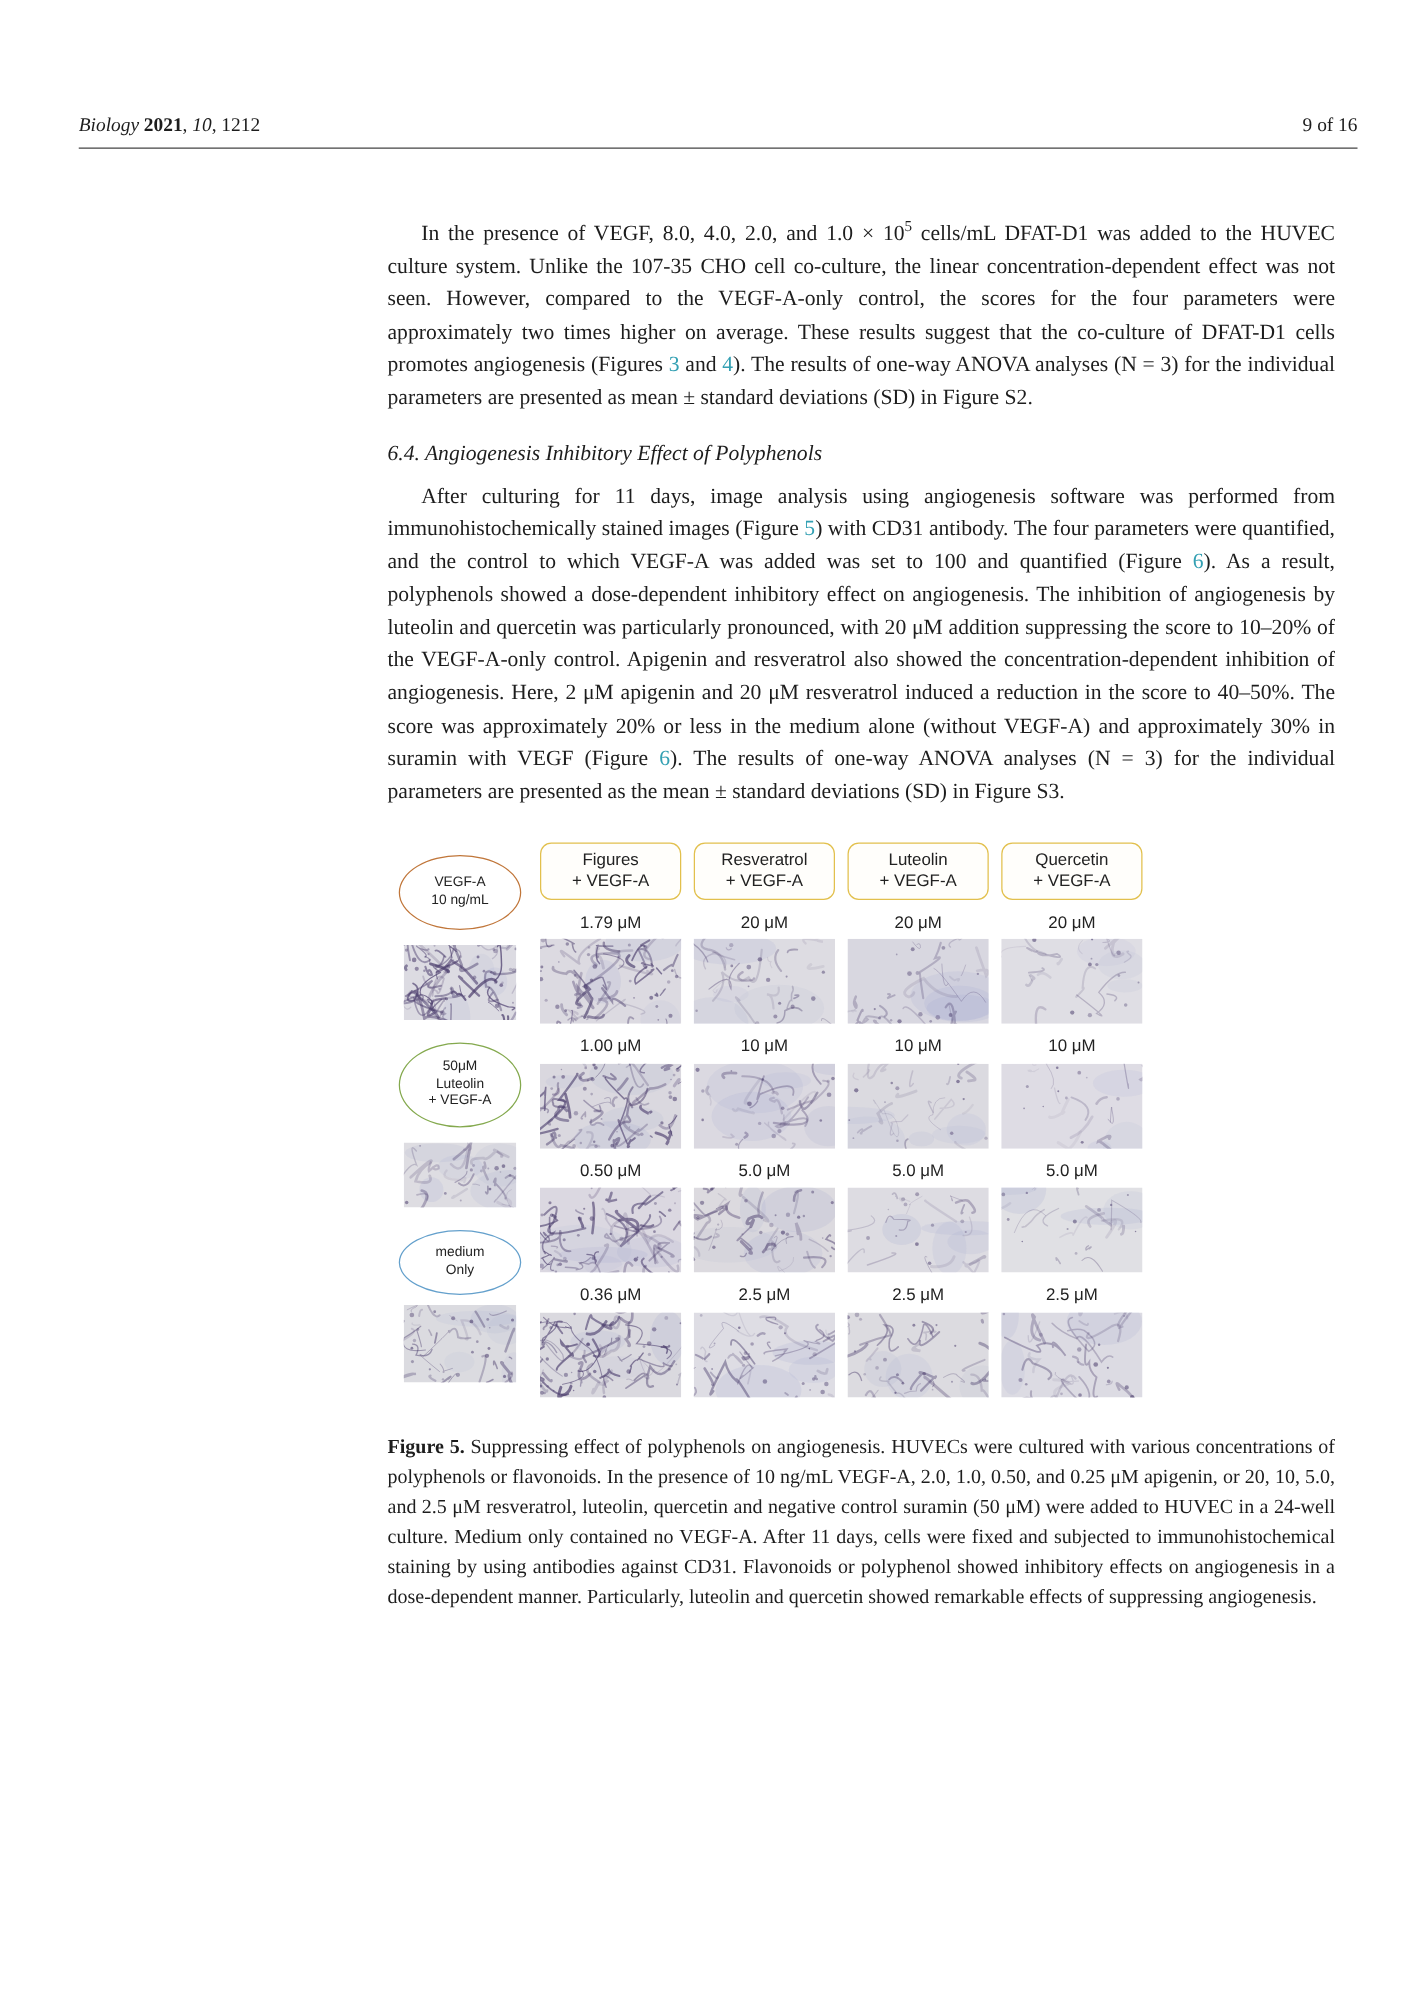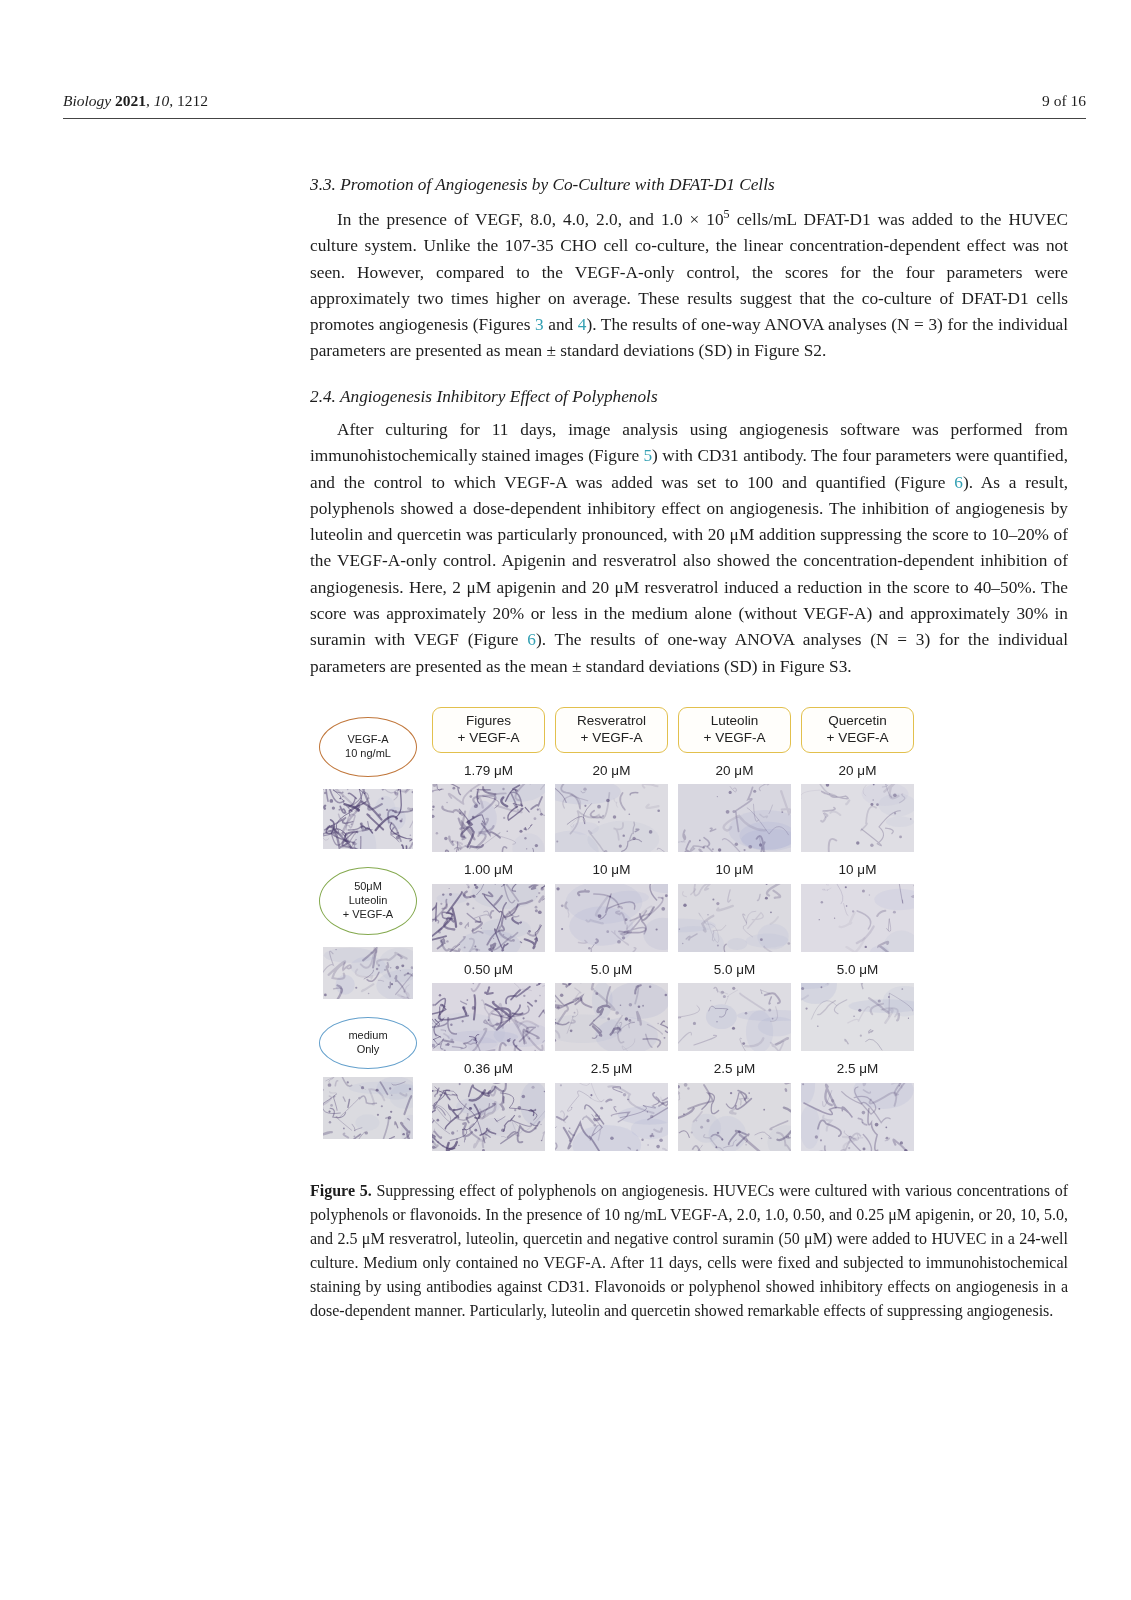--- a/index.html
+++ b/index.html
@@ -64,24 +64,23 @@
 
 <div class="page">
 
   <div class="running-header">
     <span><span style="font-style: italic;">Biology</span><span> </span><span style="font-weight: bold;">2021</span><span>, </span><span style="font-style: italic;">10</span><span>, 1212</span></span>
     <span>9 of 16</span>
   </div>
 
   <div class="main">
 
-    <p class="section-heading">3.3. Promotion of Angiogenesis by Co-Culture with DFAT-D1 Cells</p>
     <p class="para"><span>In the presence of VEGF, 8.0, 4.0, 2.0, and 1.0 × 10</span><span style="vertical-align: super; font-size: 0.7em;">5</span><span> cells/mL DFAT-D1 was added to the HUVEC culture system. Unlike the 107-35 CHO cell co-culture, the linear concentration-dependent effect was not seen. However, compared to the VEGF-A-only control, the scores for the four parameters were approximately two times higher on average. These results suggest that the co-culture of DFAT-D1 cells promotes angiogenesis (Figures </span><span style="color: rgb(51, 160, 179);">3</span><span> and </span><span style="color: rgb(51, 160, 179);">4</span><span>). The results of one-way ANOVA analyses (N = 3) for the individual parameters are presented as mean ± standard deviations (SD) in Figure S2.</span></p>
 
-    <p class="section-heading second">2.4. Angiogenesis Inhibitory Effect of Polyphenols</p>
+    <p class="section-heading second">6.4. Angiogenesis Inhibitory Effect of Polyphenols</p>
     <p class="para"><span>After culturing for 11 days, image analysis using angiogenesis software was performed from immunohistochemically stained images (Figure </span><span style="color: rgb(51, 160, 179);">5</span><span>) with CD31 antibody.  The four parameters were quantified, and the control to which VEGF-A was added was set to 100 and quantified (Figure </span><span style="color: rgb(51, 160, 179);">6</span><span>). As a result, polyphenols showed a dose-dependent inhibitory effect on angiogenesis. The inhibition of angiogenesis by luteolin and quercetin was particularly pronounced, with 20 μM addition suppressing the score to 10–20% of the VEGF-A-only control. Apigenin and resveratrol also showed the concentration-dependent inhibition of angiogenesis. Here, 2 μM apigenin and 20 μM resveratrol induced a reduction in the score to 40–50%. The score was approximately 20% or less in the medium alone (without VEGF-A) and approximately 30% in suramin with VEGF (Figure </span><span style="color: rgb(51, 160, 179);">6</span><span>). The results of one-way ANOVA analyses (N = 3) for the individual parameters are presented as the mean ± standard deviations (SD) in Figure S3.</span></p>
 
     <div class="figure-wrap" id="figure-root">
       <div class="fig-left-col" id="fig-left">
           <div class="cond-ellipse" style="border: 1.6px solid rgb(192, 118, 58); height: 58px; margin-bottom: 12px;">VEGF-A
 10 ng/mL</div>
           <svg width="90" height="60" class="micrograph" style="margin-bottom: 18px;">
             <rect width="90" height="60" fill="hsl(248.13794156210497, 11.591488147620112%, 87.33441053307615%)"></rect>
             <ellipse cx="72.99113805172965" cy="29.288129922933877" rx="9.783341224770993" ry="11.229450480313972" fill="rgba(125,135,195,0.09177233865018936)"></ellipse>
             <ellipse cx="62.2011822857894" cy="20.523352618329227" rx="10.281682875240222" ry="13.507961526047438" fill="rgba(125,135,195,0.0669802055740729)"></ellipse>

